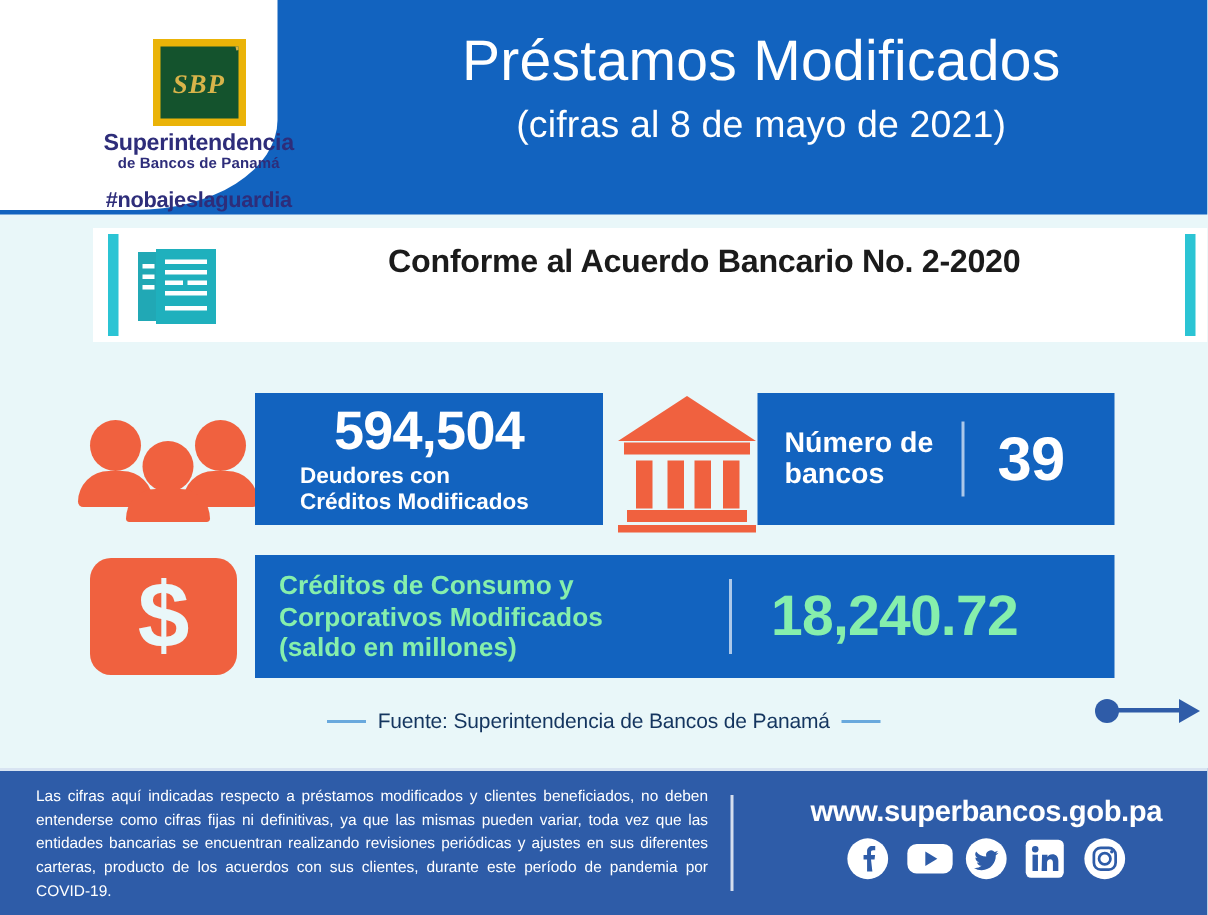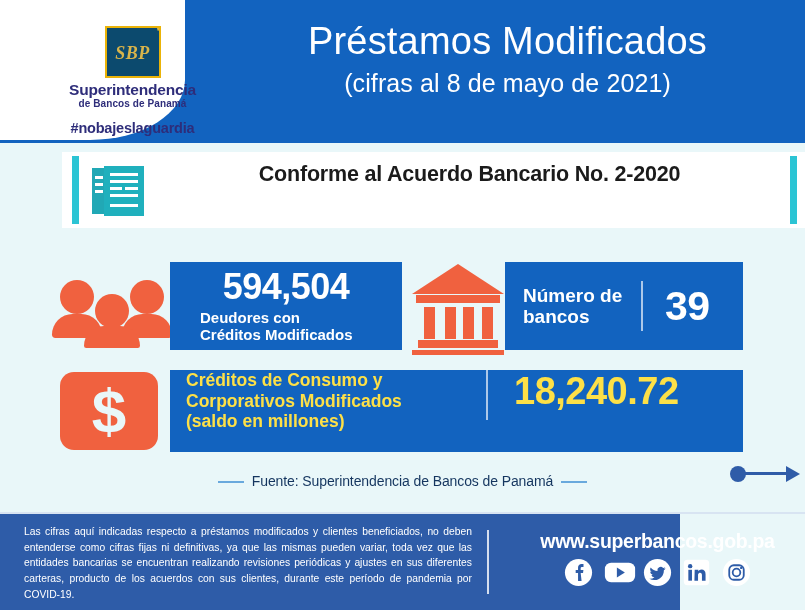--- a/index.html
+++ b/index.html
@@ -13,21 +13,21 @@
 
   
   .header{position:absolute;left:0;top:0;width:805px;height:143px;background:#1263bf;}
   .logo-panel{
     position:absolute;left:-40px;top:-20px;width:225px;height:160px;
     background:#ffffff;border-bottom-right-radius:95px 60px;
   }
   .logo-wrap{position:absolute;left:40px;top:20px;width:185px;height:140px;text-align:center;}
   .sbp-mark{
     width:52px;height:48px;margin:6px auto 0 auto;
-    background:#0c4a6e;border:2px solid #eab308;position:relative;overflow:hidden;
+    background:#14532d;border:5px solid #eab308;position:relative;overflow:hidden;
   }
   .sbp-arc{
     position:absolute;left:-14px;top:-26px;width:62px;height:62px;
     border:3px solid #d8b44a;border-radius:50%;
     border-right-color:transparent;border-bottom-color:transparent;
     transform:rotate(35deg);
   }
   .sbp-txt{
     position:absolute;left:0;right:0;top:15px;text-align:center;
     font-family:"Liberation Serif",serif;font-style:italic;font-weight:bold;
@@ -88,40 +88,40 @@
   .card-banks .big{font-size:41px;font-weight:bold;padding-left:22px;letter-spacing:-.5px;}
 
   .icon-dollar{
     position:absolute;left:60px;top:372px;width:98px;height:78px;background:#f0613f;border-radius:14px;
   }
   .dollar-glyph{
     position:absolute;left:0;right:0;top:4px;text-align:center;
     font-size:62px;font-weight:bold;color:#e9f7f9;font-family:"Liberation Sans",sans-serif;line-height:1.12;
   }
   .card-credits{
-    position:absolute;left:170px;top:370px;width:573px;height:82px;background:#1263bf;color:#fde047;
-    display:flex;align-items:flex-start;
+    position:absolute;left:170px;top:370px;width:573px;height:82px;background:#1263bf;color:#86efac;
+    display:flex;align-items:center;
   }
   .card-credits .lbl{font-size:17.5px;font-weight:bold;line-height:1.18;padding-left:16px;width:300px;}
   .card-credits .big{font-size:38px;font-weight:bold;padding-left:26px;letter-spacing:-.5px;}
 
   
   .source{position:absolute;left:0;top:472px;width:805px;text-align:center;}
   .source-inner{display:inline-block;color:#14355f;font-size:14px;letter-spacing:-.1px;}
   .dash{display:inline-block;width:26px;height:2px;background:#69a9dd;vertical-align:middle;margin:0 8px;}
   .arrow-ico{position:absolute;left:730px;top:465px;width:70px;height:18px;}
   .arrow-dot{position:absolute;left:0;top:1px;width:16px;height:16px;border-radius:50%;background:#2f5ca8;}
   .arrow-line{position:absolute;left:13px;top:7px;width:46px;height:3px;background:#2f5ca8;}
   .arrow-head{
     position:absolute;left:56px;top:1px;width:0;height:0;
     border-top:8px solid transparent;border-bottom:8px solid transparent;border-left:14px solid #2f5ca8;
   }
 
   
-  .footer{position:absolute;left:0;top:512px;width:680px;height:98px;background:#2e5ca8;}
+  .footer{position:absolute;left:0;top:512px;width:805px;height:98px;background:#2e5ca8;}
   .footer-top-rule{position:absolute;left:0;top:0;width:805px;height:2px;background:#d8e4f2;}
   .disclaimer{
     position:absolute;left:24px;top:12px;width:448px;color:#ffffff;
     font-size:10.3px;line-height:1.52;text-align:justify;
   }
   .foot-div{position:absolute;left:487px;top:18px;width:2px;height:64px;background:rgba(255,255,255,.8);}
   .site{
     position:absolute;left:520px;top:18px;width:275px;text-align:center;
     color:#fff;font-size:19.5px;font-weight:bold;letter-spacing:-.3px;
   }

